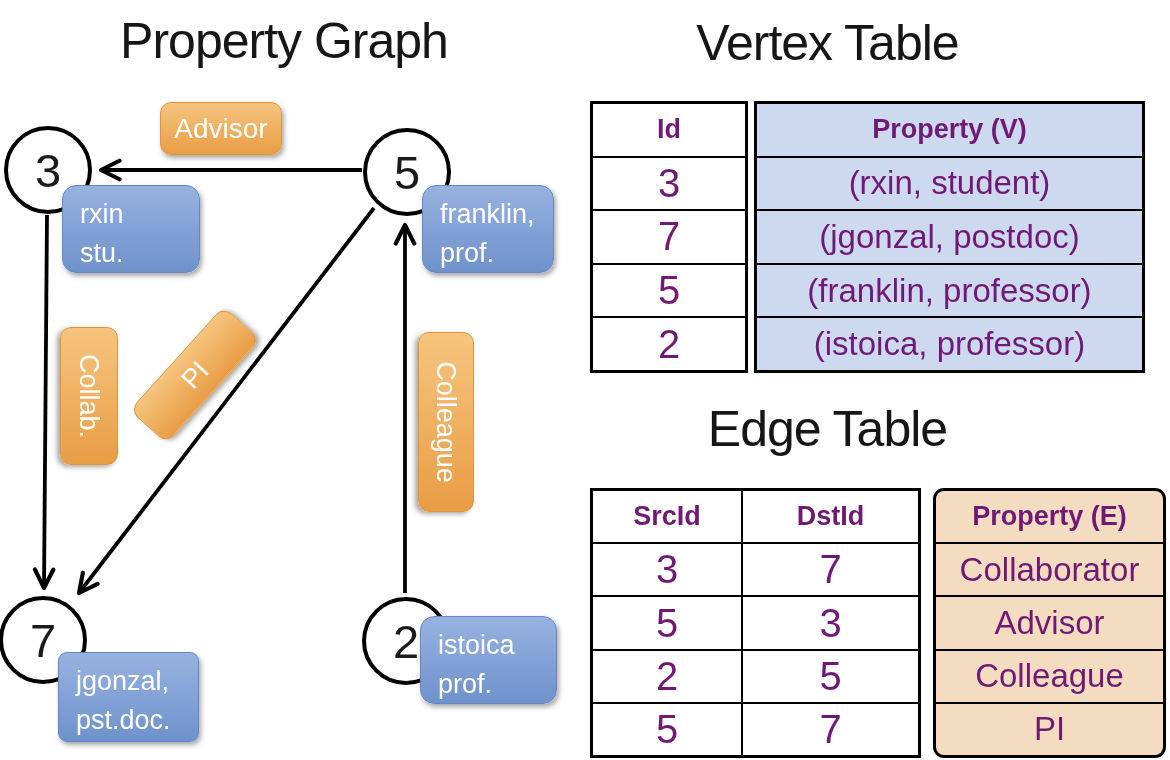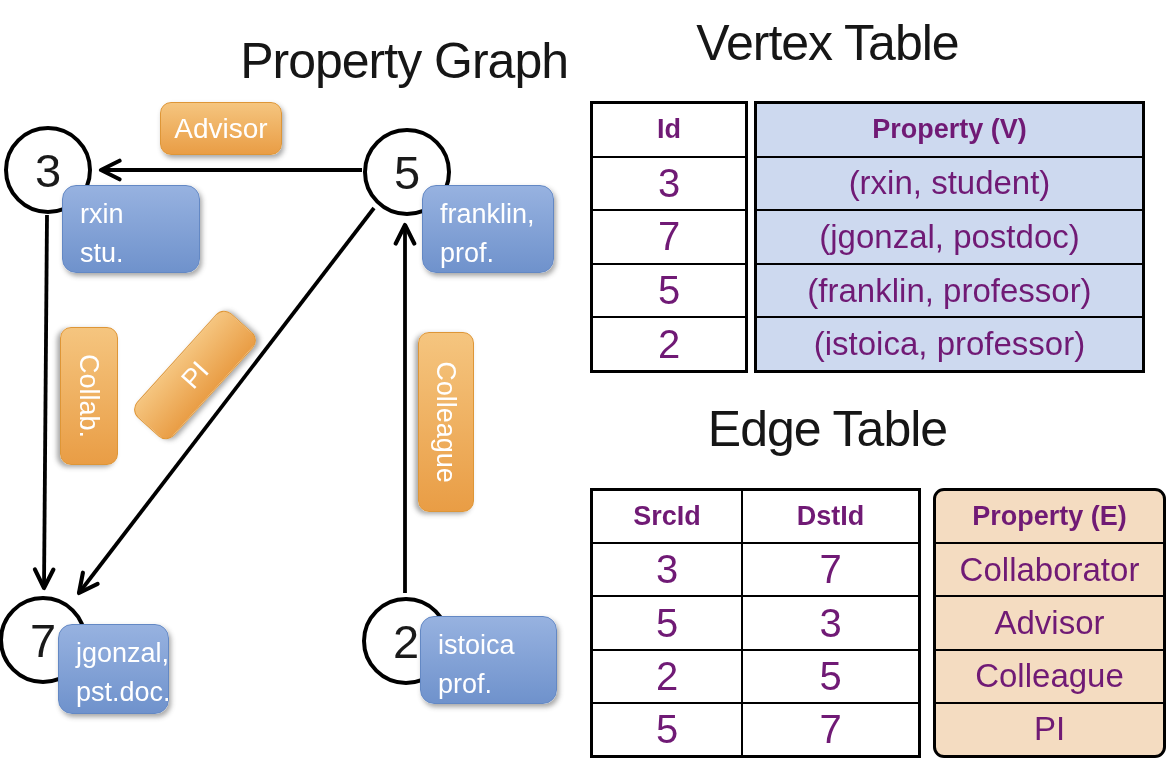--- a/index.html
+++ b/index.html
@@ -78,21 +78,21 @@
   .tbl .cell.prop { font-size: 33px; text-align: center; }
   .tbl .cell.vsep { border-right: 2.5px solid #000; }
   .fill-blue { background: #cdd9ef; }
   .fill-tan  { background: #f4dcc1; }
 </style>
 </head>
 <body>
 
 <div id="app">
 
-  <div class="big-title" style="left:0; top:32px; width:568px;text-align:right;">Property Graph</div>
+  <div class="big-title" style="left:0; top:12px; width:568px;">Property Graph</div>
   <div class="big-title" style="left:560px; top:14px; width:535px;">Vertex Table</div>
   <div class="big-title" style="left:560px; top:400px; width:535px;">Edge Table</div>
 
   <svg id="edge-svg" width="560" height="760" viewBox="0 0 560 760">
     <defs>
       <marker id="arr" viewBox="0 0 12 12" refX="10.5" refY="6" markerWidth="6.5" markerHeight="6.5" orient="auto">
         <path d="M1.5,1.5 L10.5,6 L1.5,10.5" fill="none" stroke="#000" stroke-width="2" stroke-linecap="round" stroke-linejoin="round"></path>
       </marker>
     </defs>
     <line x1="362" y1="170" x2="101" y2="170" stroke="#000" stroke-width="3.8" marker-end="url(#arr)"></line>
@@ -115,21 +115,21 @@
   </div>
 
   <div class="vprop" style="left:62px; top:185px; width:138px; height:88px;">
     <div>rxin</div>
     <div>stu.</div>
   </div>
   <div class="vprop" style="left:422px; top:185px; width:132px; height:88px;">
     <div>franklin,</div>
     <div>prof.</div>
   </div>
-  <div class="vprop" style="left:58px; top:624px; width:111px; height:90px;">
+  <div class="vprop" style="left:58px; top:652px; width:141px; height:90px;border-radius:9px;">
     <div>jgonzal,</div>
     <div>pst.doc.</div>
   </div>
   <div class="vprop" style="left:420px; top:616px; width:137px; height:88px;">
     <div>istoica</div>
     <div>prof.</div>
   </div>
 
   <div class="elabel" style="left:160px; top:102px; width:122px; height:53px; font-size:28px;">Advisor</div>
   <div class="elabel rot90" style="left:20px; top:367px; width:138px; height:58px; transform:rotate(90deg);">Collab.</div>

